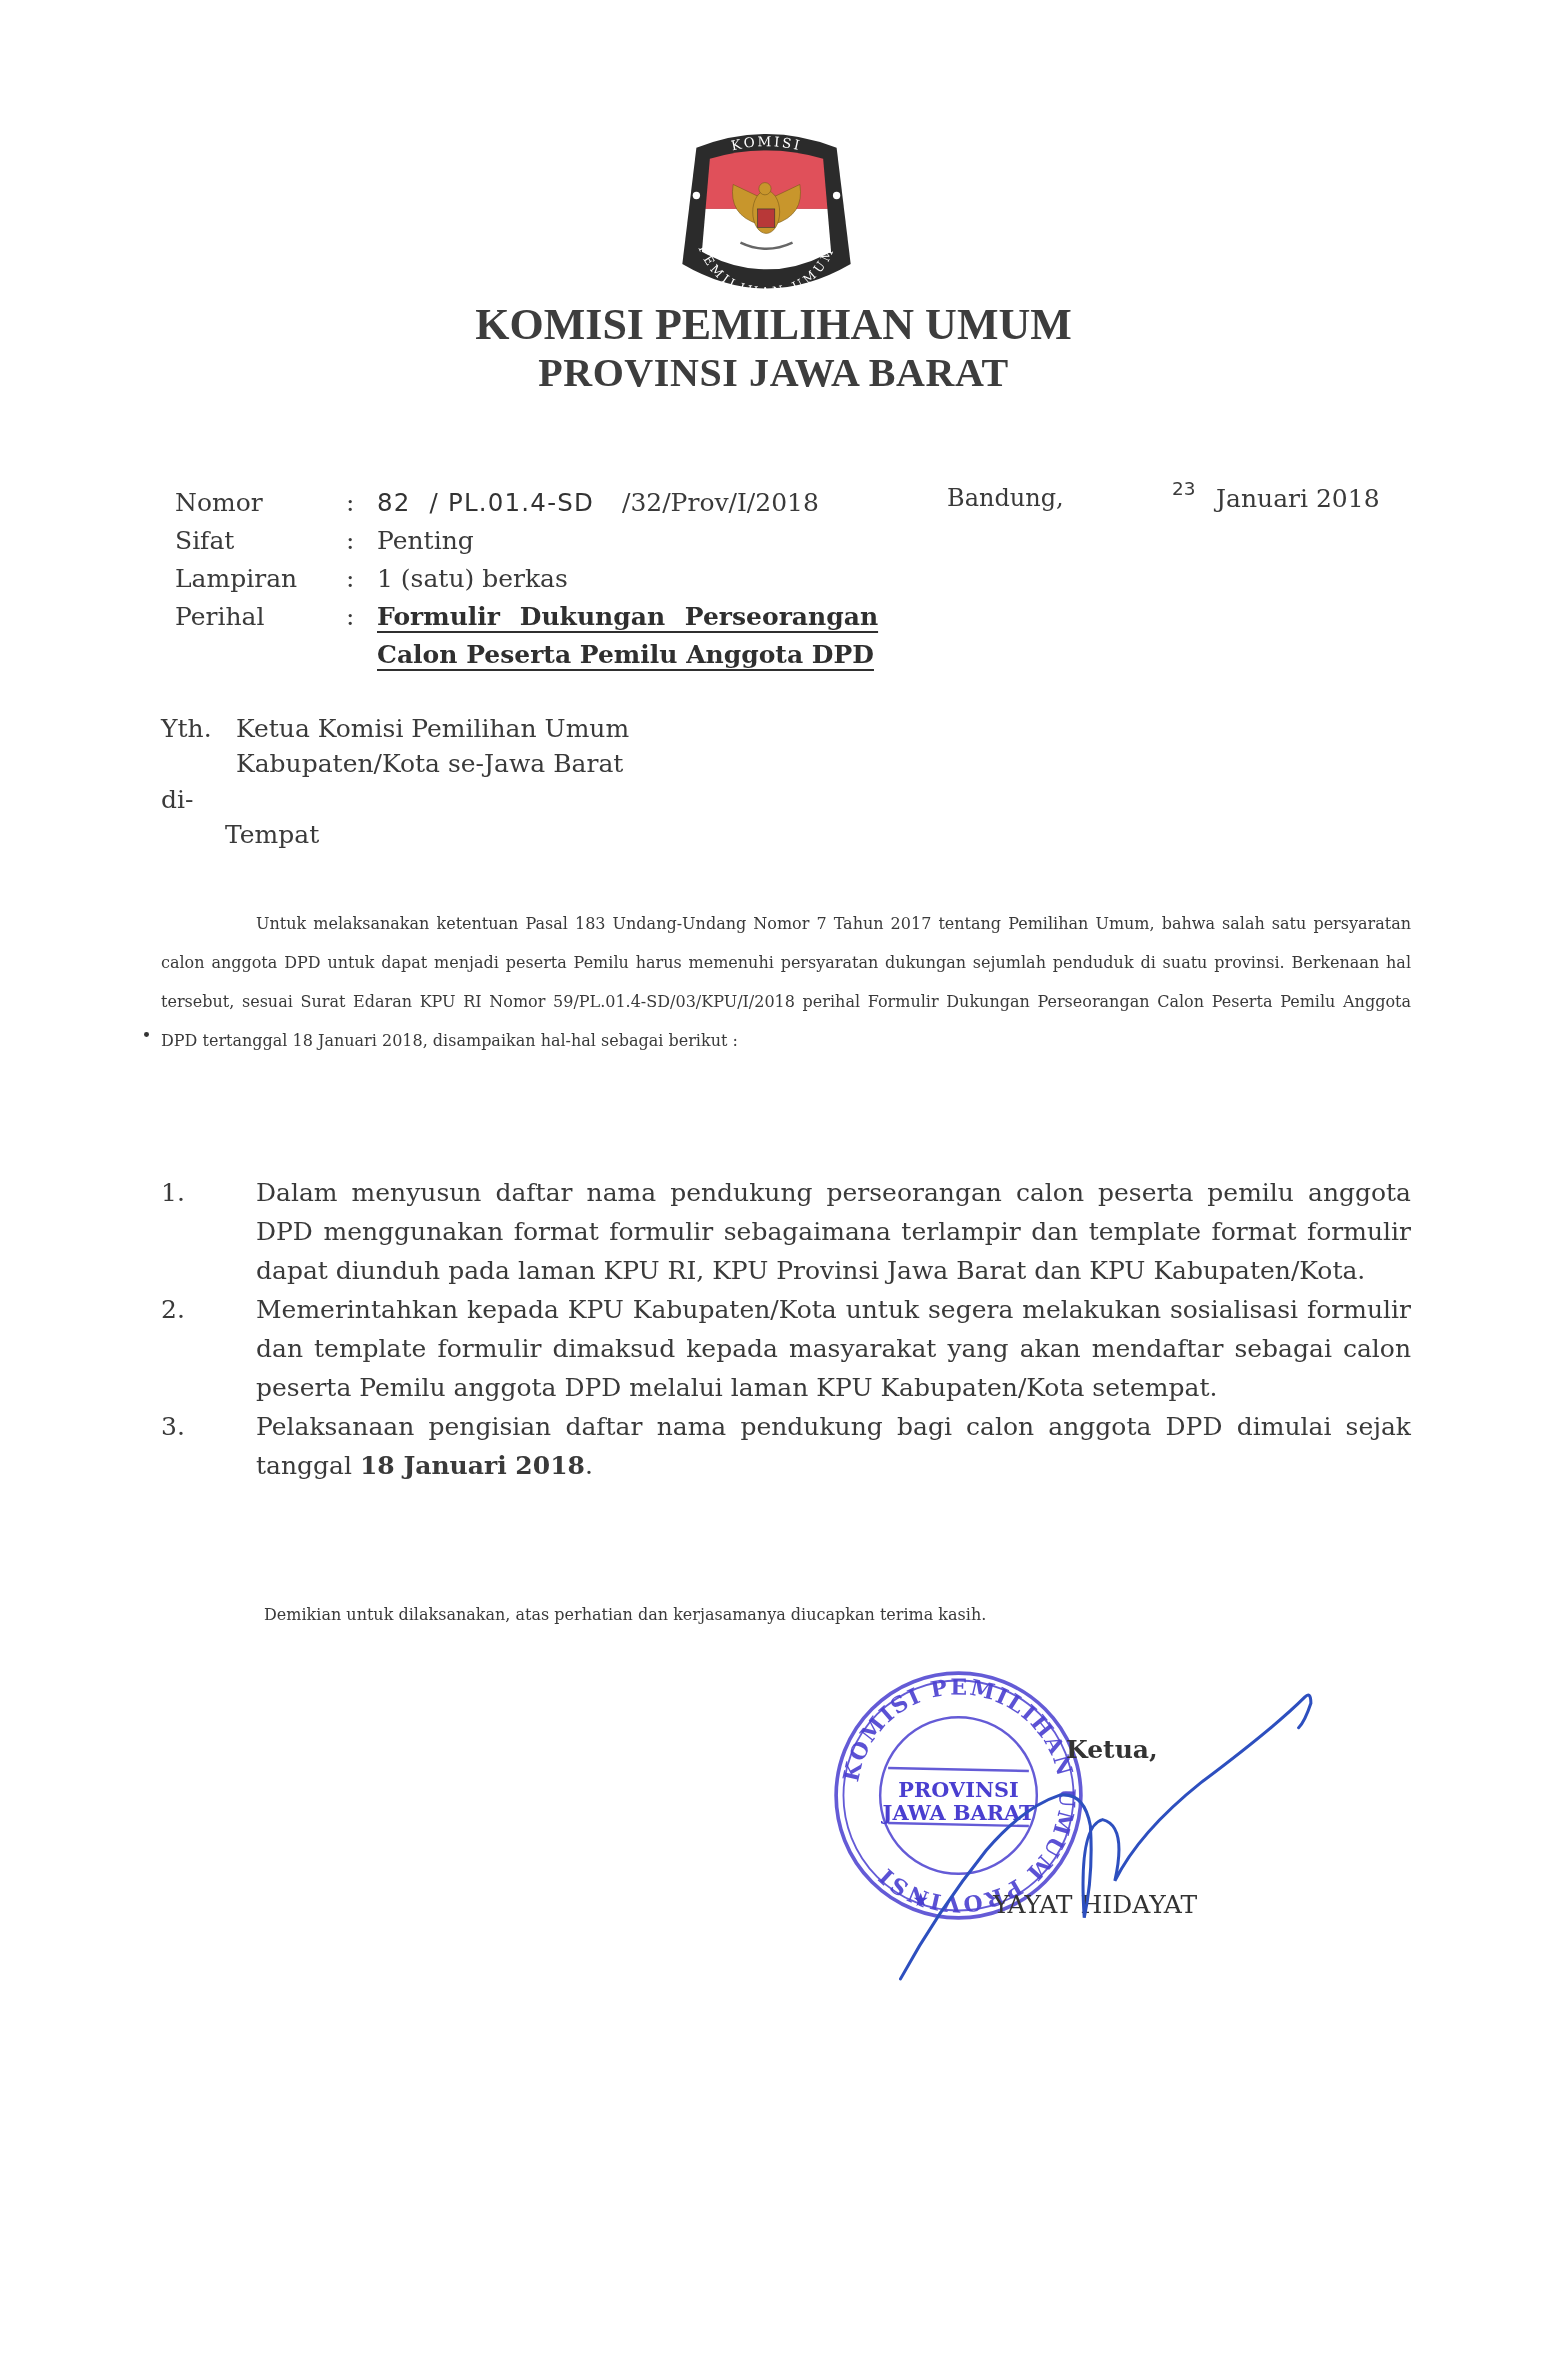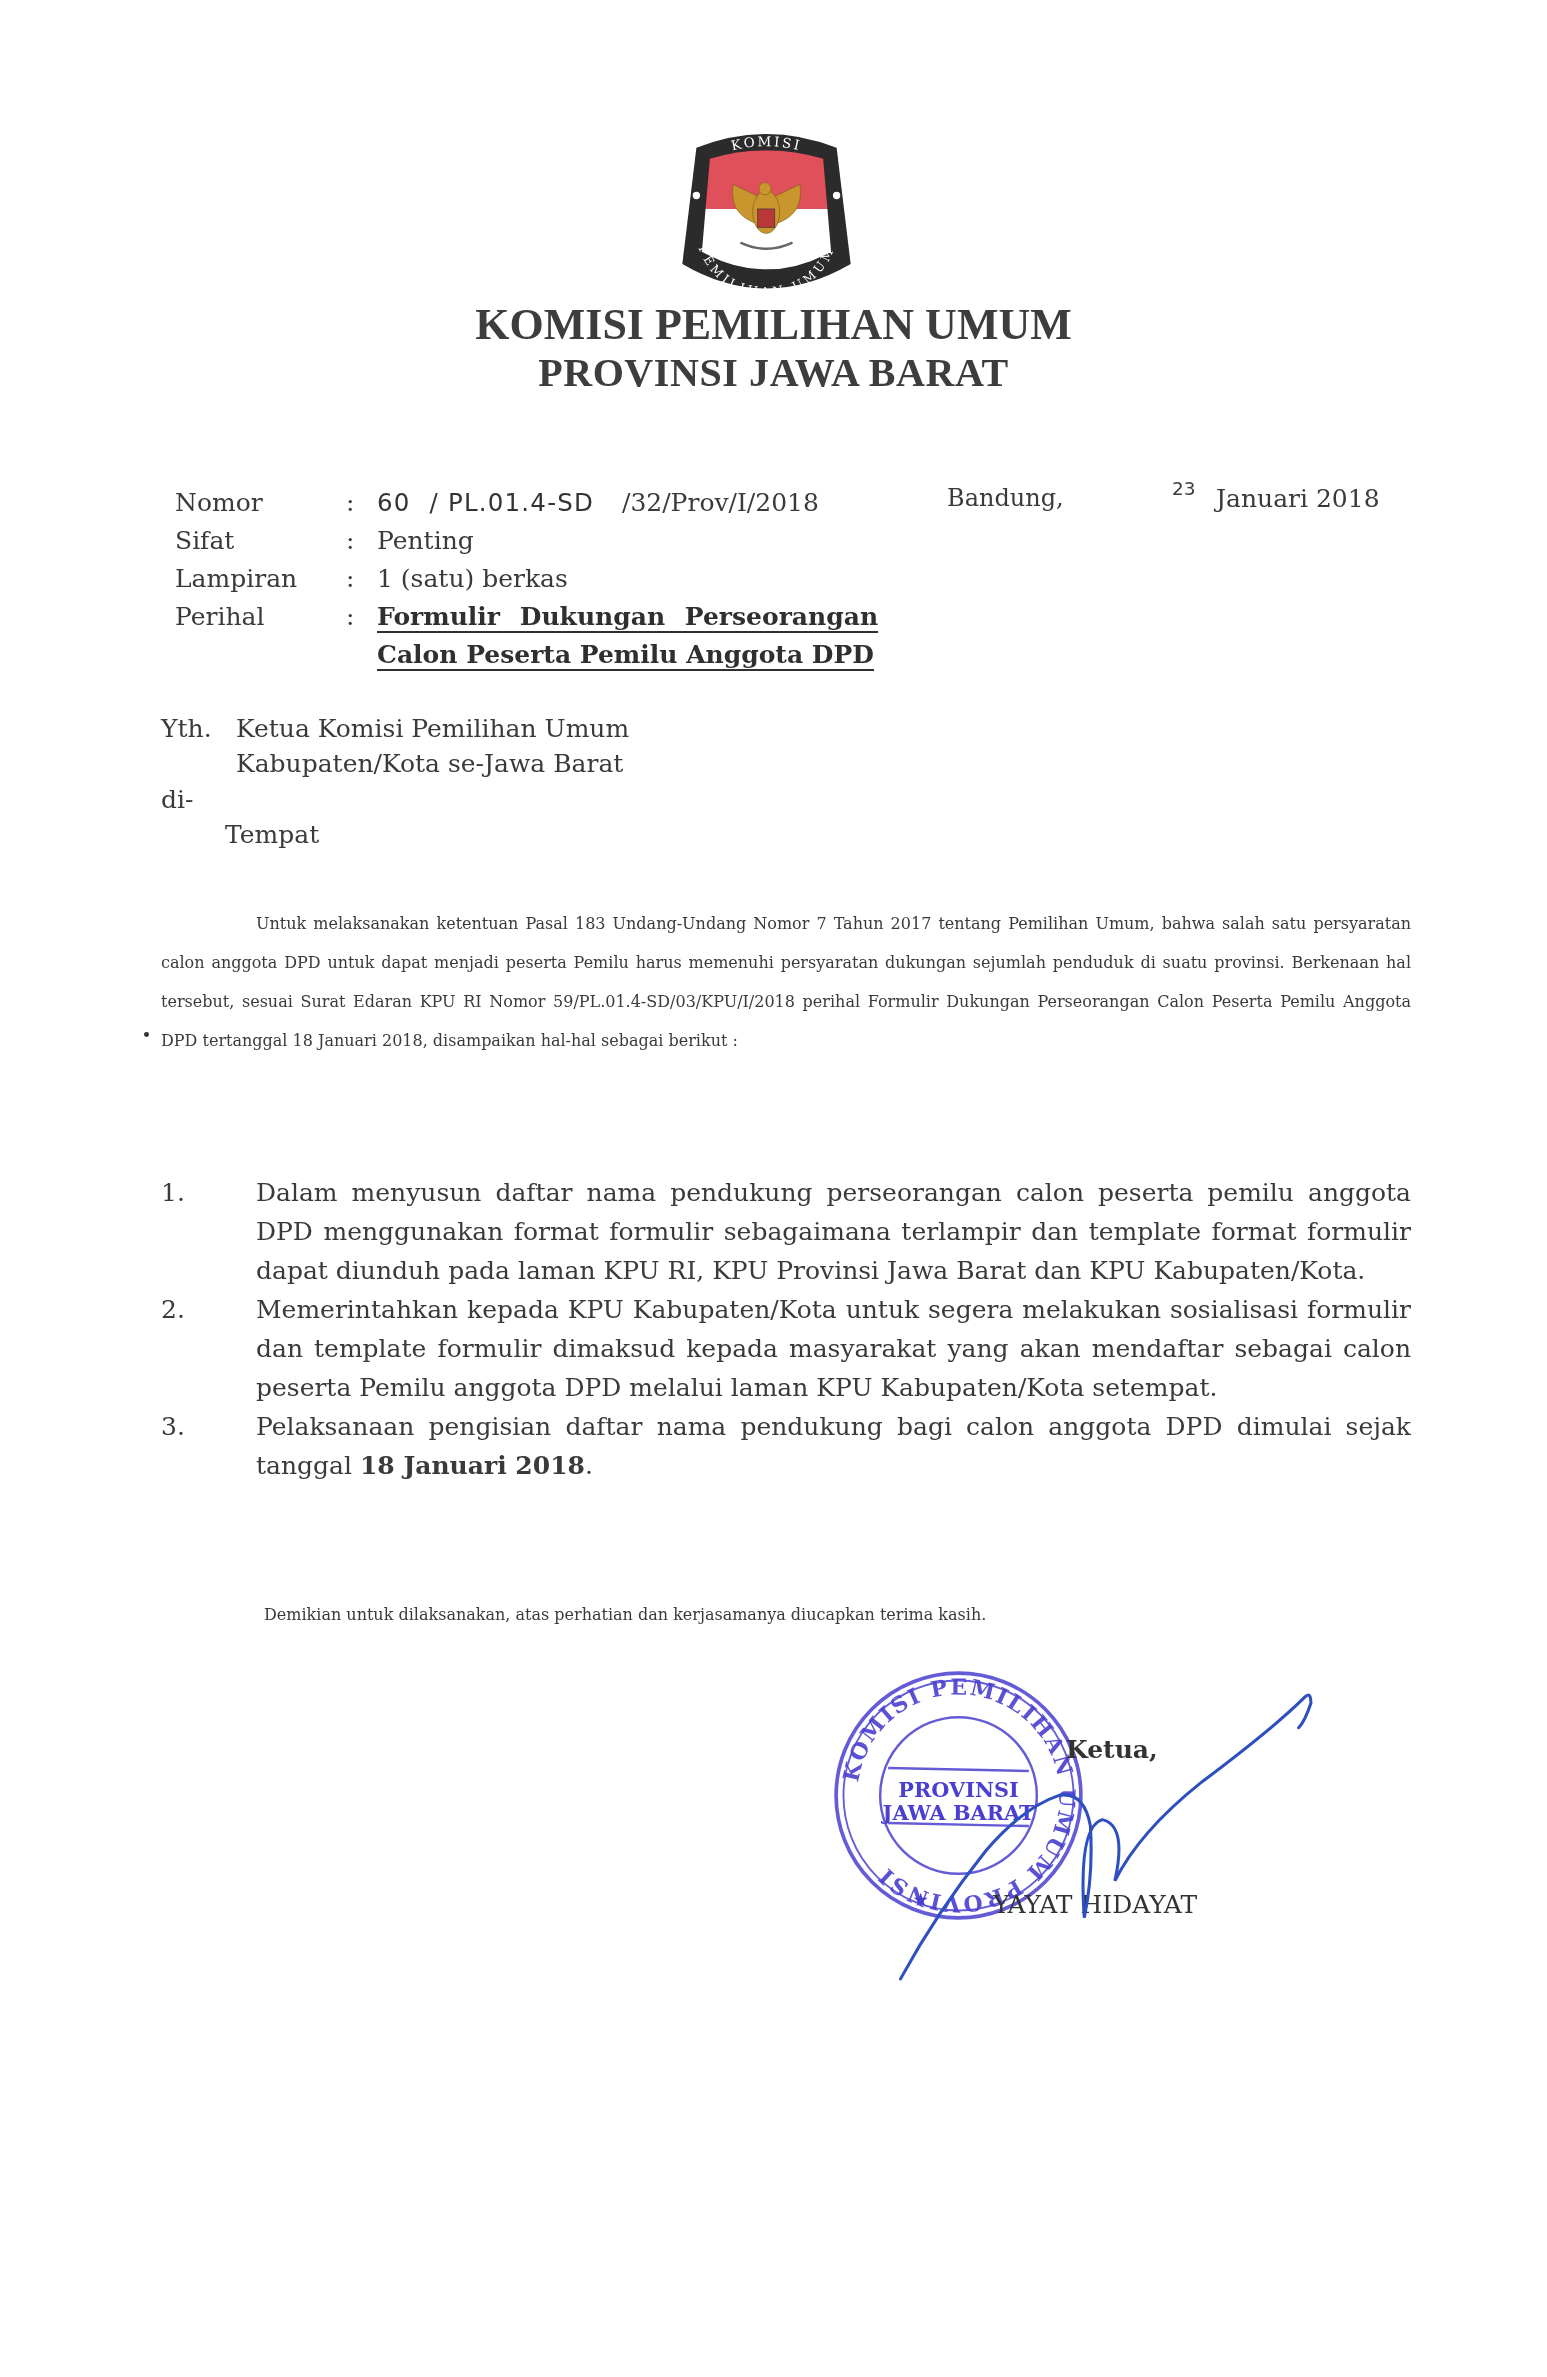--- a/index.html
+++ b/index.html
@@ -93,21 +93,21 @@
     <textPath href="#arcBot" startOffset="50%" text-anchor="middle">PEMILIHAN UMUM</textPath>
   </text>
 </svg>
 
 <div class="abs hdr hdr1">KOMISI PEMILIHAN UMUM</div>
 <div class="abs hdr hdr2">PROVINSI  JAWA BARAT</div>
 
 <div class="abs meta meta-label" style="top:484px">Nomor</div>
 <div class="abs meta meta-colon" style="top:484px">:</div>
 <div class="abs meta meta-value" style="top:484px">
-  <span class="hand">60</span>
+  <span class="hand">82</span>
   <span class="hand" style="margin-left:11px">/ PL.01.4-SD</span>
   <span style="margin-left:20px">/32/Prov/I/2018</span>
 </div>
 
 <div class="abs date-city">Bandung,</div>
 <div class="abs date-day">23</div>
 <div class="abs date-rest" style="left:1216px">Januari 2018</div>
 
 <div class="abs meta meta-label" style="top:522px">Sifat</div>
 <div class="abs meta meta-colon" style="top:522px">:</div>

